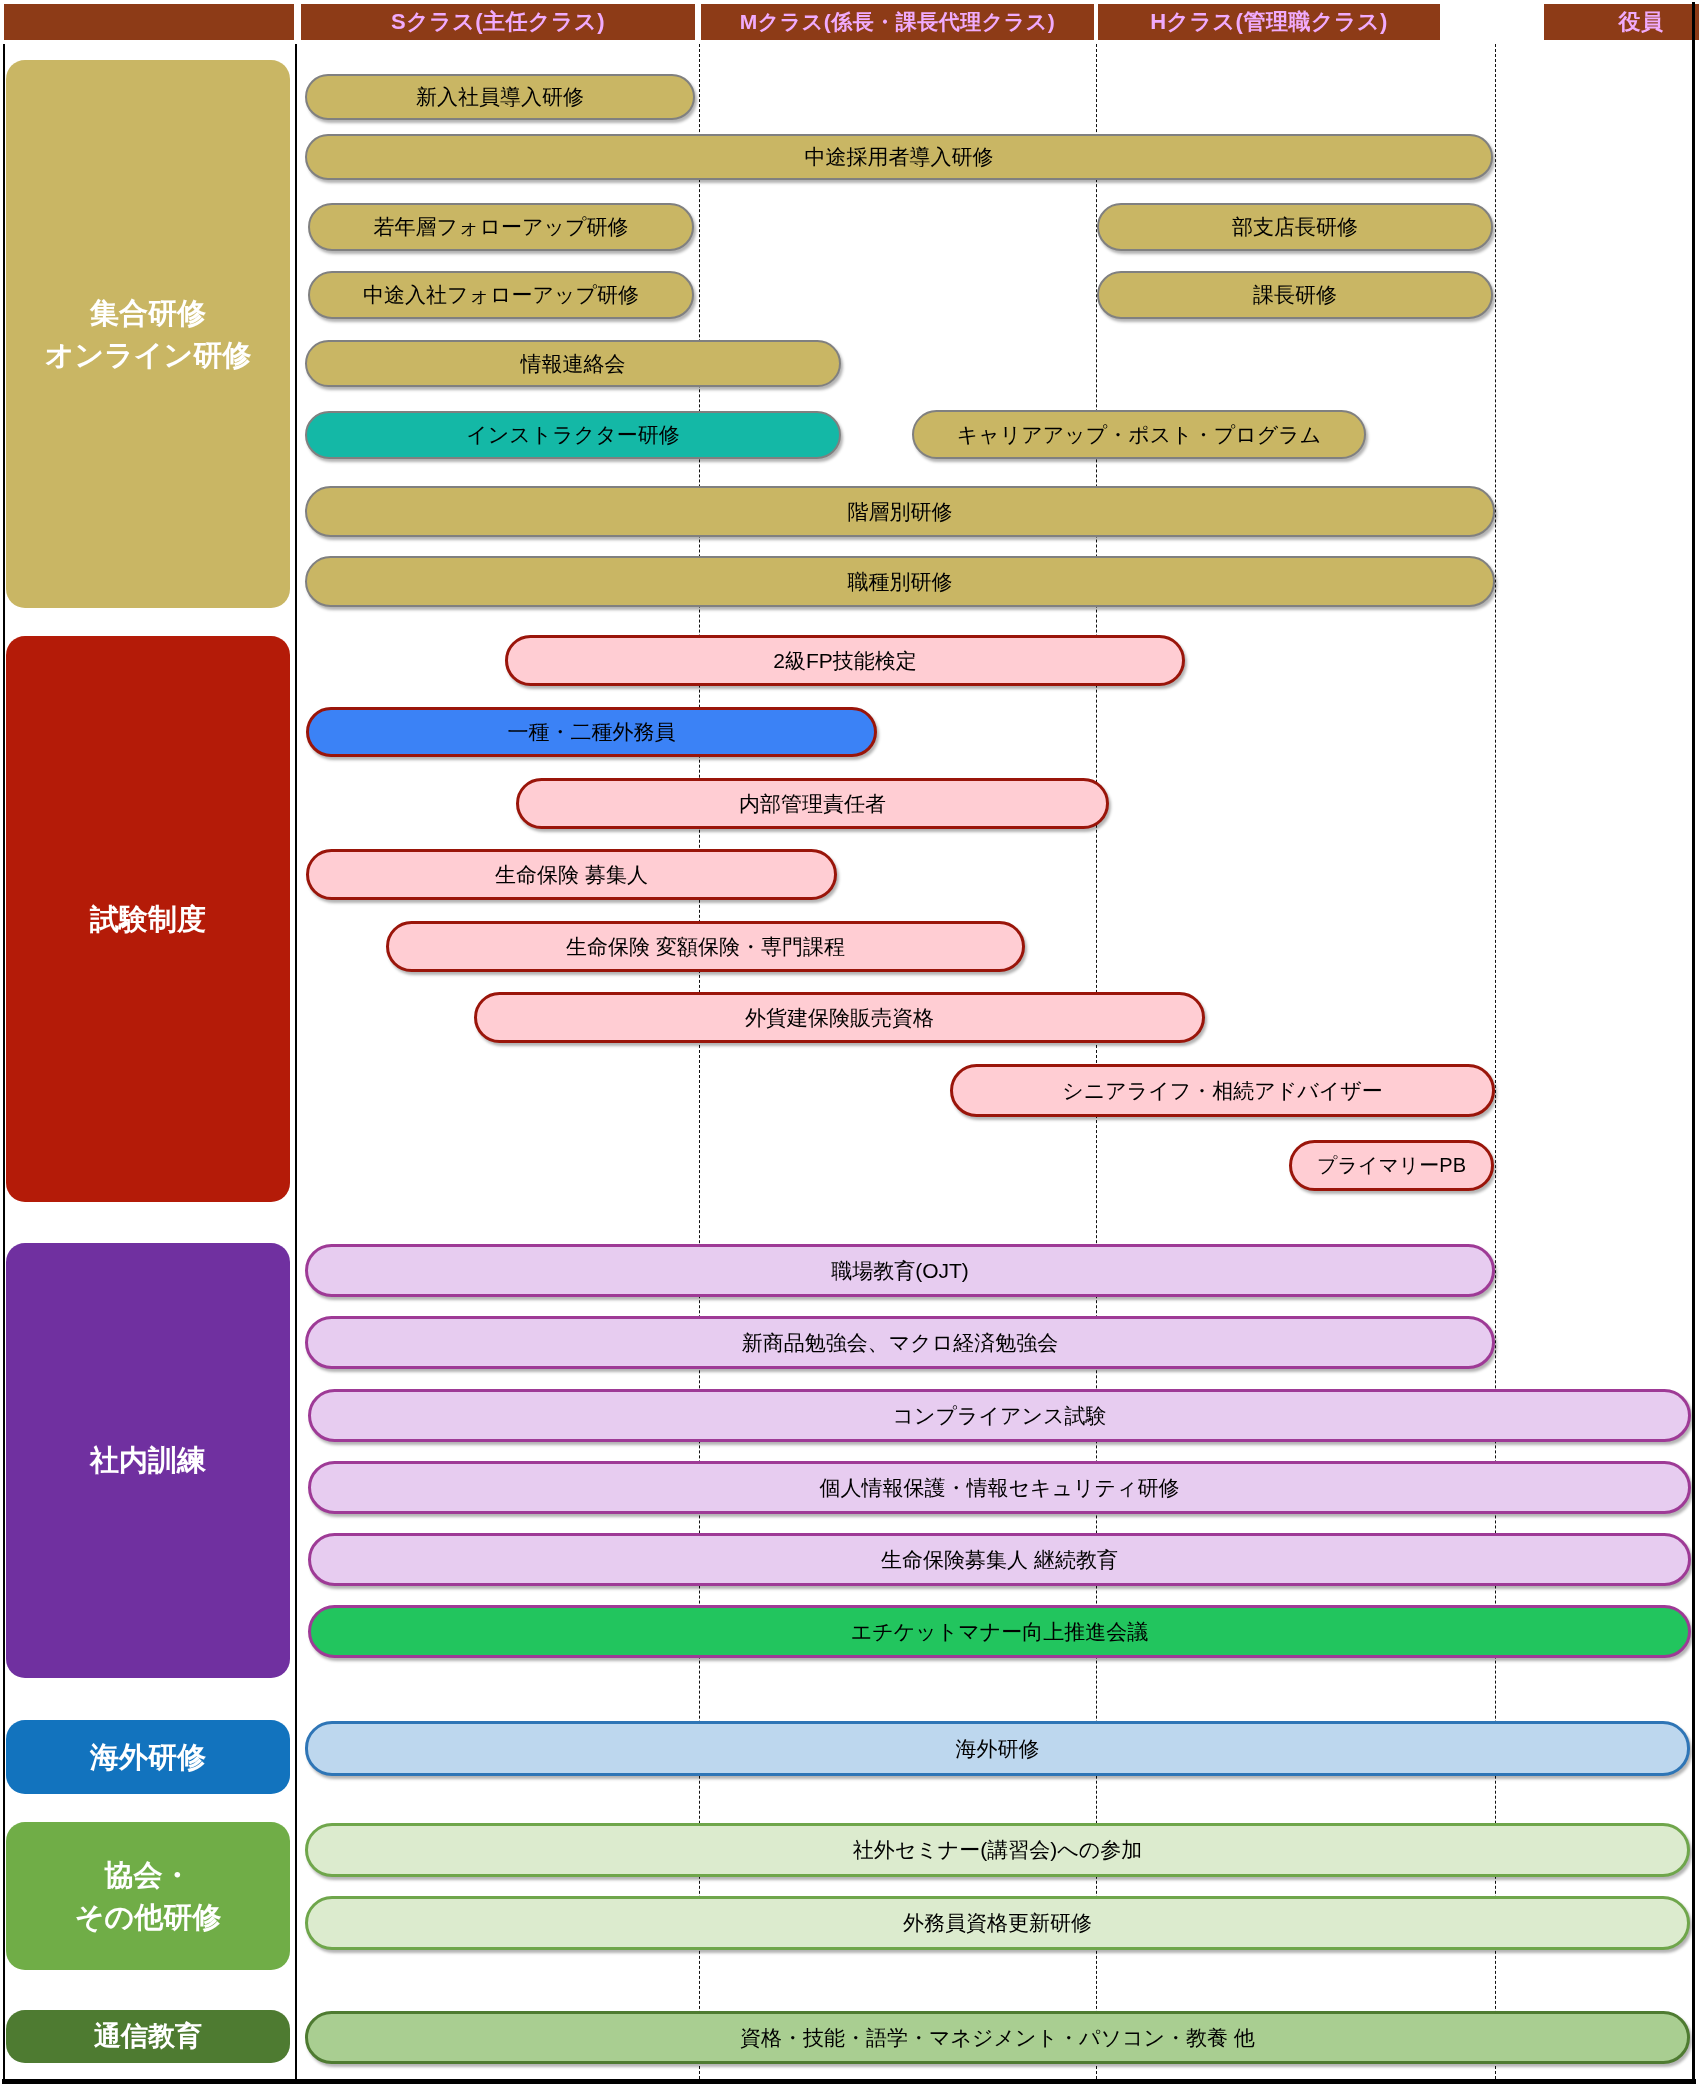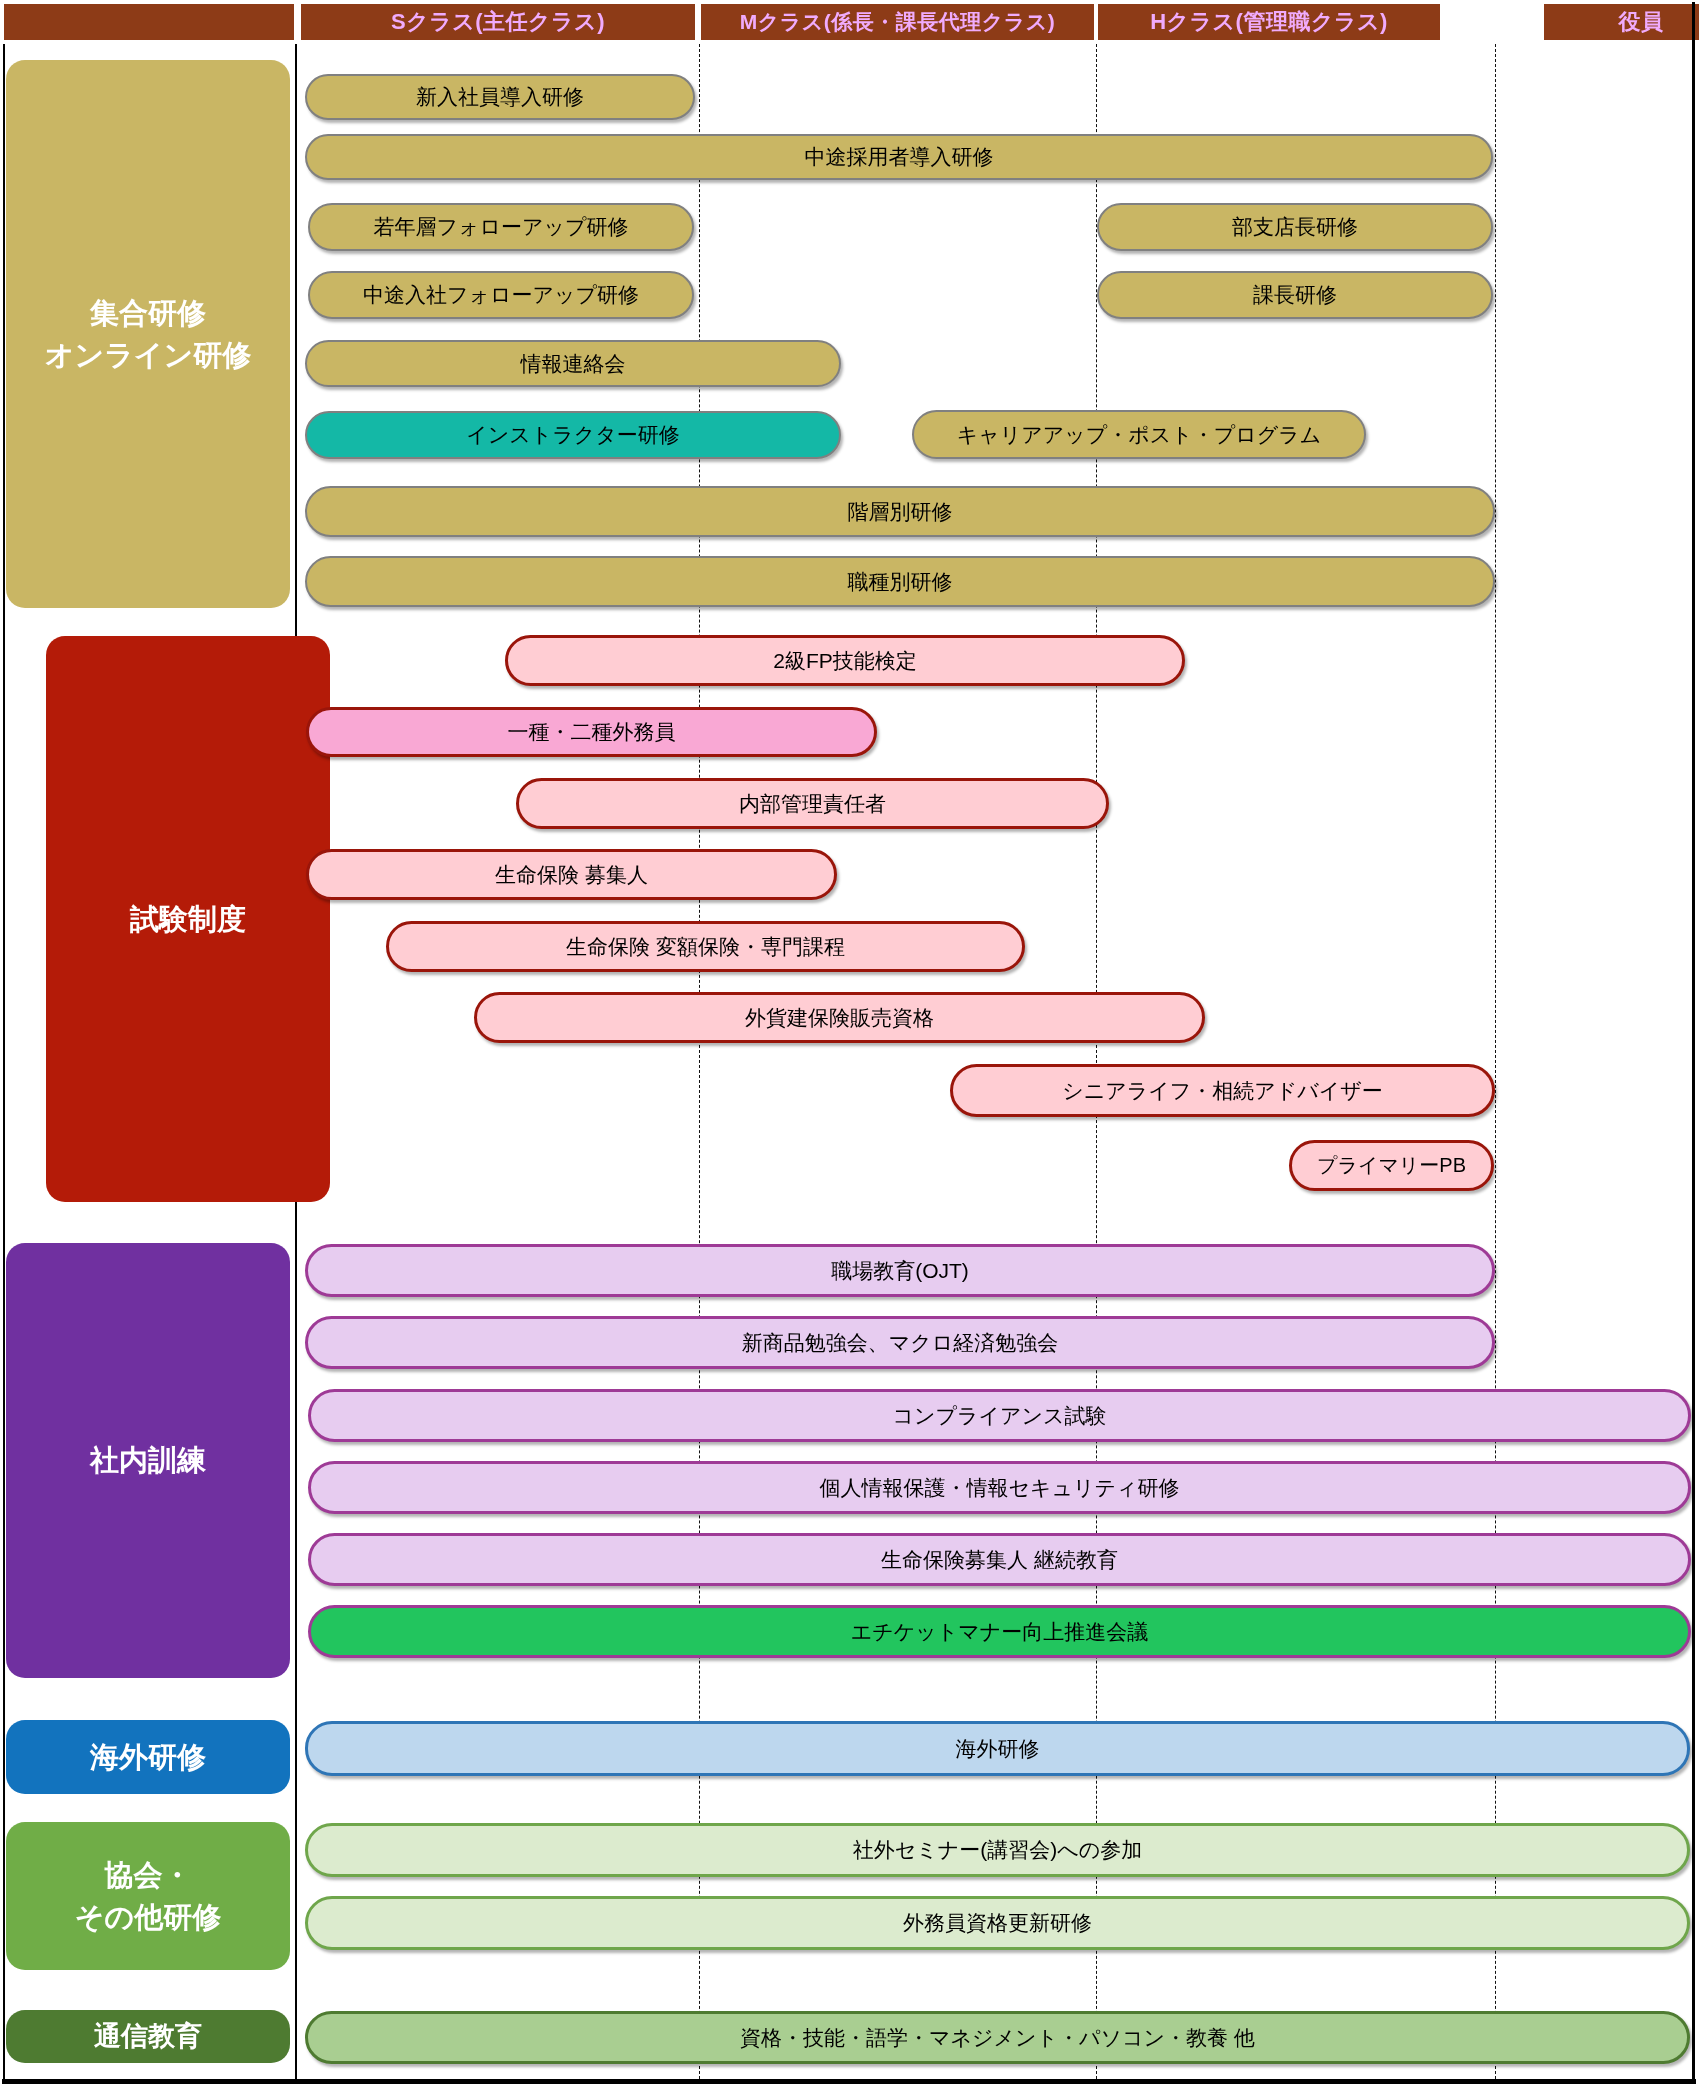--- a/index.html
+++ b/index.html
@@ -40,21 +40,21 @@
   <div class="vline solid" style="left:295px"></div>
   <div class="vline dashed" style="left:699px"></div>
   <div class="vline dashed" style="left:1096px"></div>
   <div class="vline dashed" style="left:1495px"></div>
   <div class="bottom-bar"></div>
 
   <div class="side-box" style="top: 60px; height: 548px; background-color: rgb(201, 182, 100);">
     <div class="side-label"><span>集合研修</span><br>
     <span>オンライン研修</span></div>
   </div>
-  <div class="side-box" style="top: 636px; height: 566px; background-color: rgb(180, 27, 8); margin-left: 40px;">
+  <div class="side-box" style="top: 636px; height: 566px; background-color: rgb(180, 27, 8);">
     <div class="side-label"><span>試験制度</span></div>
   </div>
   <div class="side-box" style="top: 1243px; height: 435px; background-color: rgb(112, 48, 160);">
     <div class="side-label"><span>社内訓練</span></div>
   </div>
   <div class="side-box" style="top: 1720px; height: 74px; background-color: rgb(18, 115, 190);">
     <div class="side-label"><span>海外研修</span></div>
   </div>
   <div class="side-box" style="top: 1822px; height: 148px; background-color: rgb(112, 173, 71);">
     <div class="side-label"><span>協会・</span><br>
@@ -70,21 +70,21 @@
   <div class="pill" style="left: 1097px; top: 203px; width: 396px; height: 48px; background-color: rgb(201, 182, 100); border-color: rgb(128, 128, 128);">部支店長研修</div>
   <div class="pill" style="left: 308px; top: 271px; width: 386px; height: 48px; background-color: rgb(201, 182, 100); border-color: rgb(128, 128, 128);">中途入社フォローアップ研修</div>
   <div class="pill" style="left: 1097px; top: 271px; width: 396px; height: 48px; background-color: rgb(201, 182, 100); border-color: rgb(128, 128, 128);">課長研修</div>
   <div class="pill" style="left: 305px; top: 340px; width: 536px; height: 47px; background-color: rgb(201, 182, 100); border-color: rgb(128, 128, 128);">情報連絡会</div>
   <div class="pill" style="left: 305px; top: 411px; width: 536px; height: 48px; background-color: #14b8a6; border-color: rgb(128, 128, 128);">インストラクター研修</div>
   <div class="pill" style="left: 912px; top: 410px; width: 454px; height: 49px; background-color: rgb(201, 182, 100); border-color: rgb(128, 128, 128);">キャリアアップ・ポスト・プログラム</div>
   <div class="pill" style="left: 305px; top: 486px; width: 1190px; height: 51px; background-color: rgb(201, 182, 100); border-color: rgb(128, 128, 128);">階層別研修</div>
   <div class="pill" style="left: 305px; top: 556px; width: 1190px; height: 51px; background-color: rgb(201, 182, 100); border-color: rgb(128, 128, 128);">職種別研修</div>
 
   <div class="pill b3" style="left: 505px; top: 635px; width: 680px; height: 51px; background-color: rgb(255, 205, 211); border-color: rgb(154, 21, 10);">2級FP技能検定</div>
-  <div class="pill b3" style="left: 306px; top: 707px; width: 571px; height: 50px; background-color: #f9a8d4; border-color: rgb(154, 21, 10);">一種・二種外務員</div>
+  <div class="pill b3" style="left: 306px; top: 707px; width: 571px; height: 50px; background-color: #3b82f6; border-color: rgb(154, 21, 10);">一種・二種外務員</div>
   <div class="pill b3" style="left: 516px; top: 778px; width: 593px; height: 51px; background-color: rgb(255, 205, 211); border-color: rgb(154, 21, 10);">内部管理責任者</div>
   <div class="pill b3" style="left: 306px; top: 849px; width: 531px; height: 51px; background-color: rgb(255, 205, 211); border-color: rgb(154, 21, 10);">生命保険 募集人</div>
   <div class="pill b3" style="left: 386px; top: 921px; width: 639px; height: 51px; background-color: rgb(255, 205, 211); border-color: rgb(154, 21, 10);">生命保険 変額保険・専門課程</div>
   <div class="pill b3" style="left: 474px; top: 992px; width: 731px; height: 51px; background-color: rgb(255, 205, 211); border-color: rgb(154, 21, 10);">外貨建保険販売資格</div>
   <div class="pill b3" style="left: 950px; top: 1064px; width: 545px; height: 53px; background-color: rgb(255, 205, 211); border-color: rgb(154, 21, 10);">シニアライフ・相続アドバイザー</div>
   <div class="pill b3" style="left: 1289px; top: 1140px; width: 205px; height: 51px; font-size: 20px; background-color: rgb(255, 205, 211); border-color: rgb(154, 21, 10);">プライマリーPB</div>
 
   <div class="pill b3" style="left: 305px; top: 1244px; width: 1190px; height: 53px; background-color: rgb(231, 204, 240); border-color: rgb(158, 58, 150);">職場教育(OJT)</div>
   <div class="pill b3" style="left: 305px; top: 1316px; width: 1190px; height: 53px; background-color: rgb(231, 204, 240); border-color: rgb(158, 58, 150);">新商品勉強会、マクロ経済勉強会</div>
   <div class="pill b3" style="left: 308px; top: 1389px; width: 1383px; height: 53px; background-color: rgb(231, 204, 240); border-color: rgb(158, 58, 150);">コンプライアンス試験</div>

